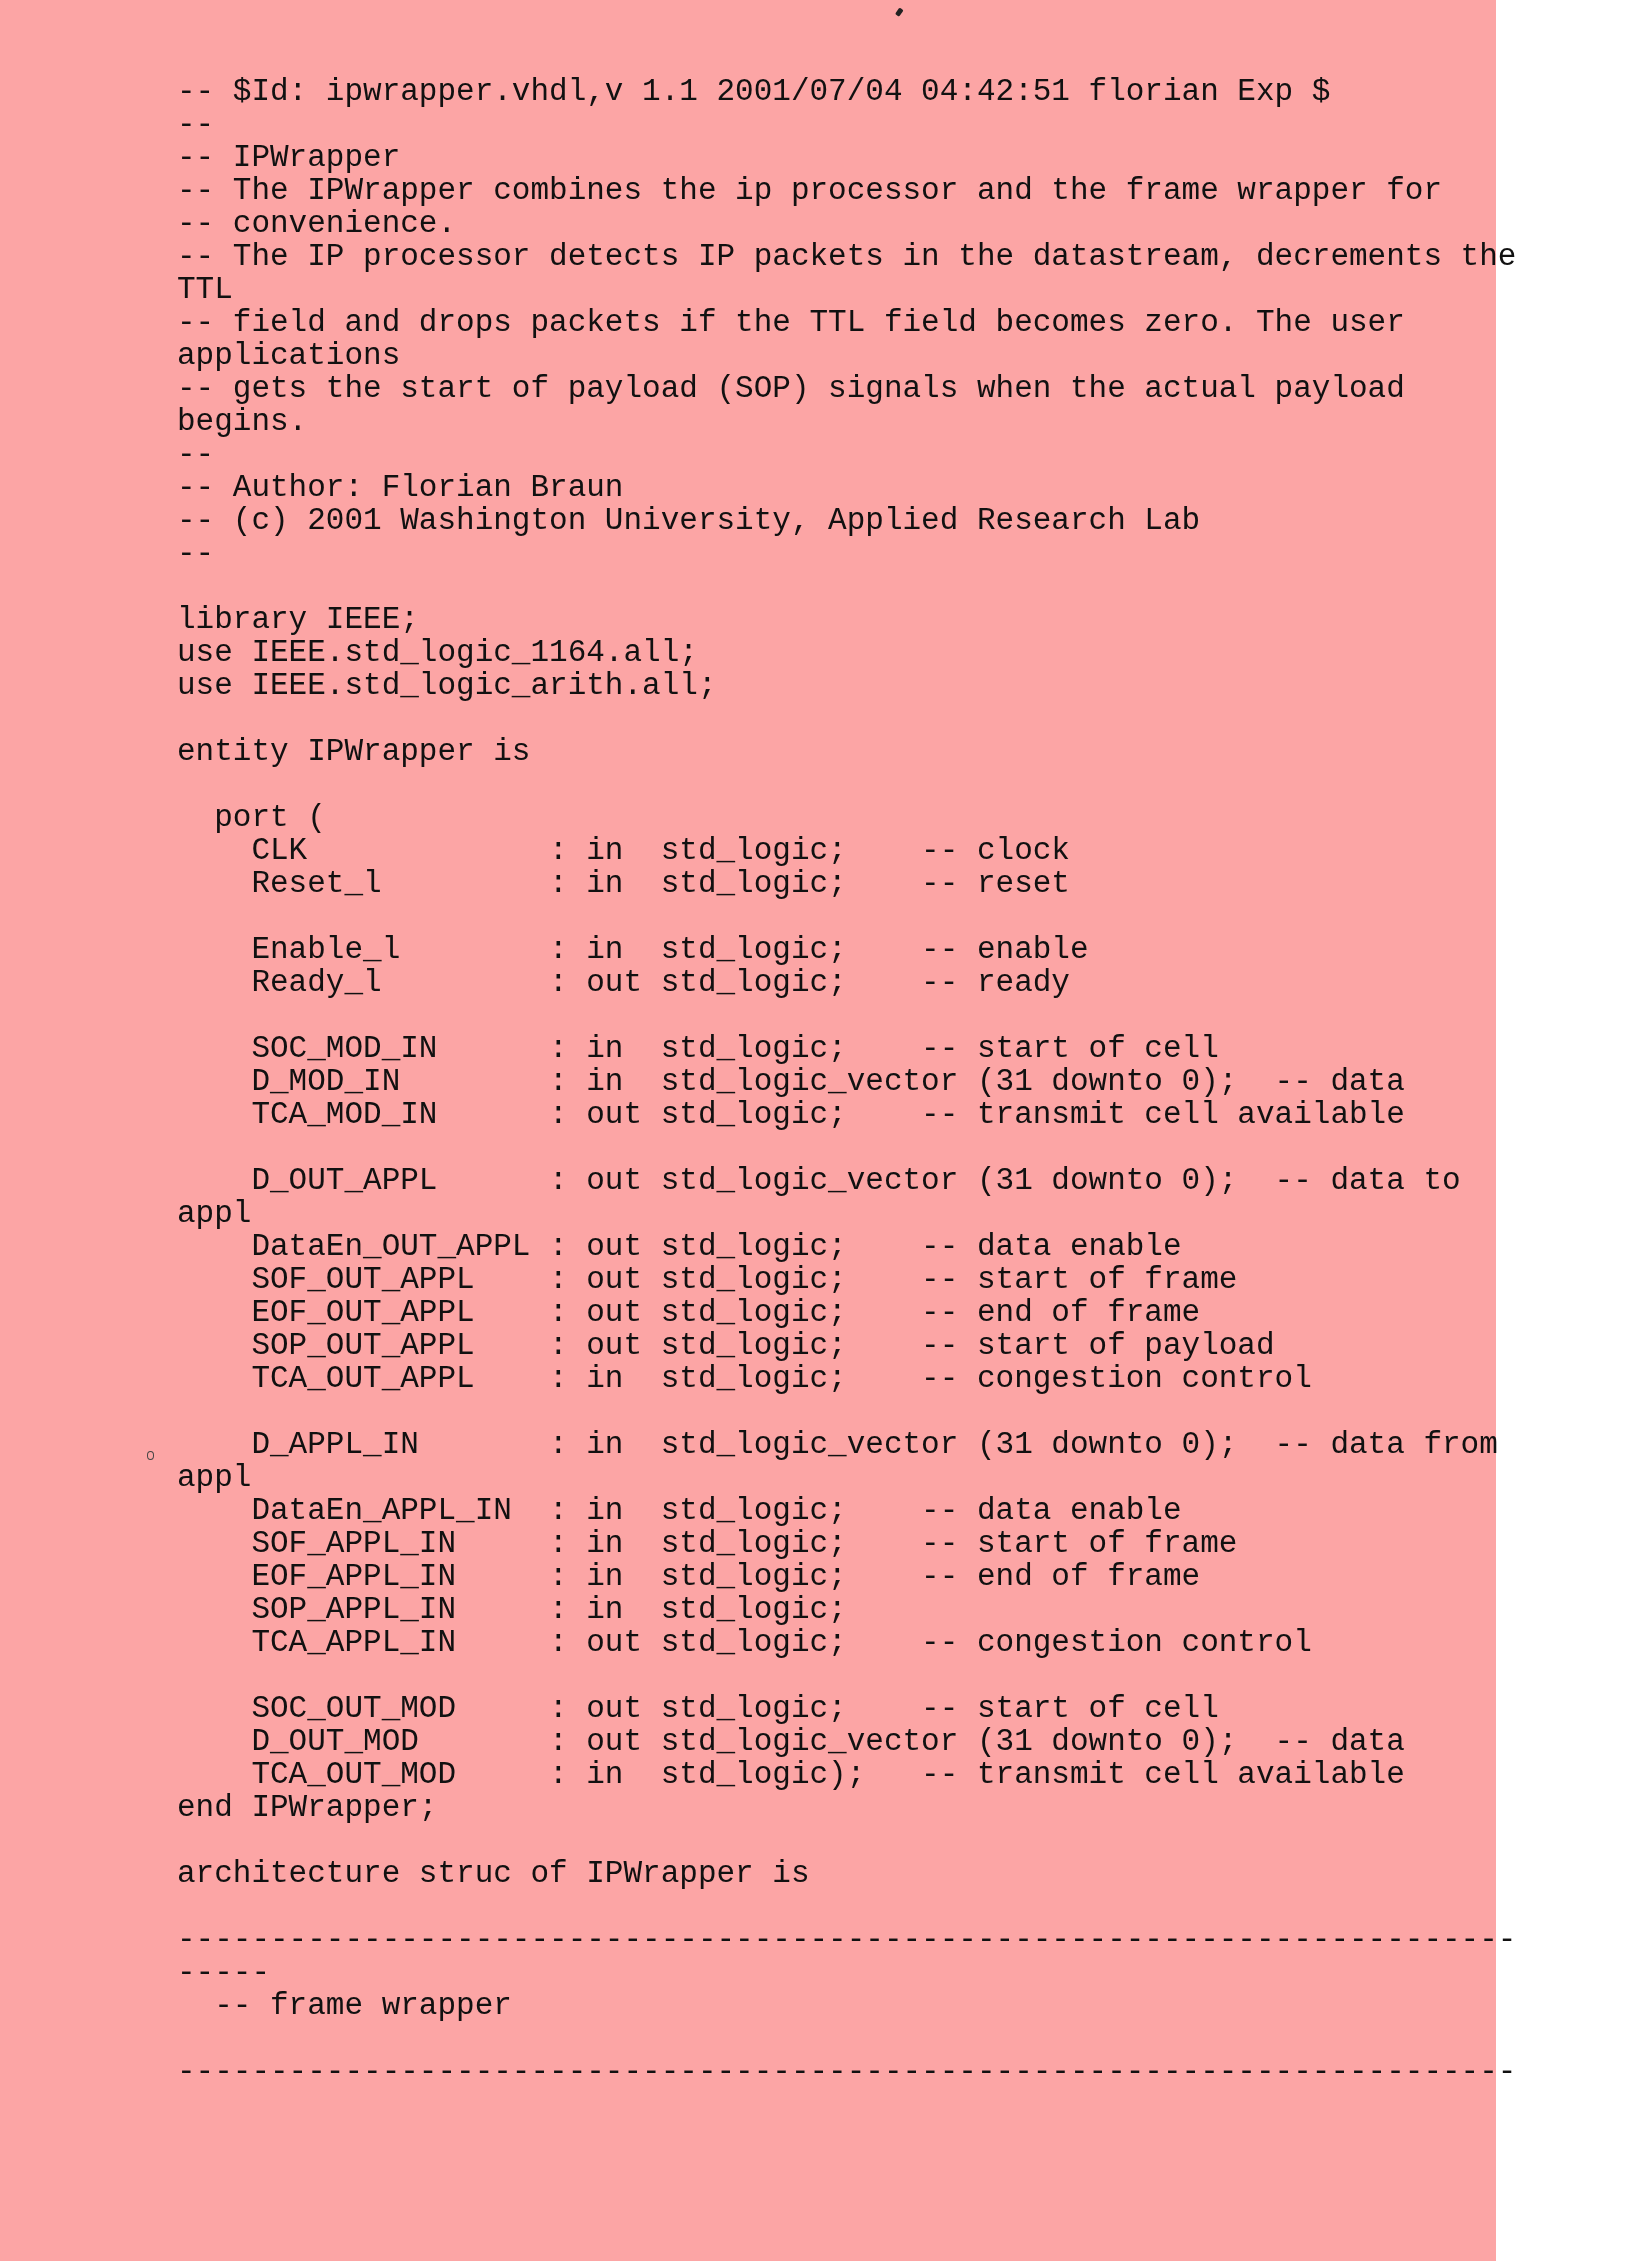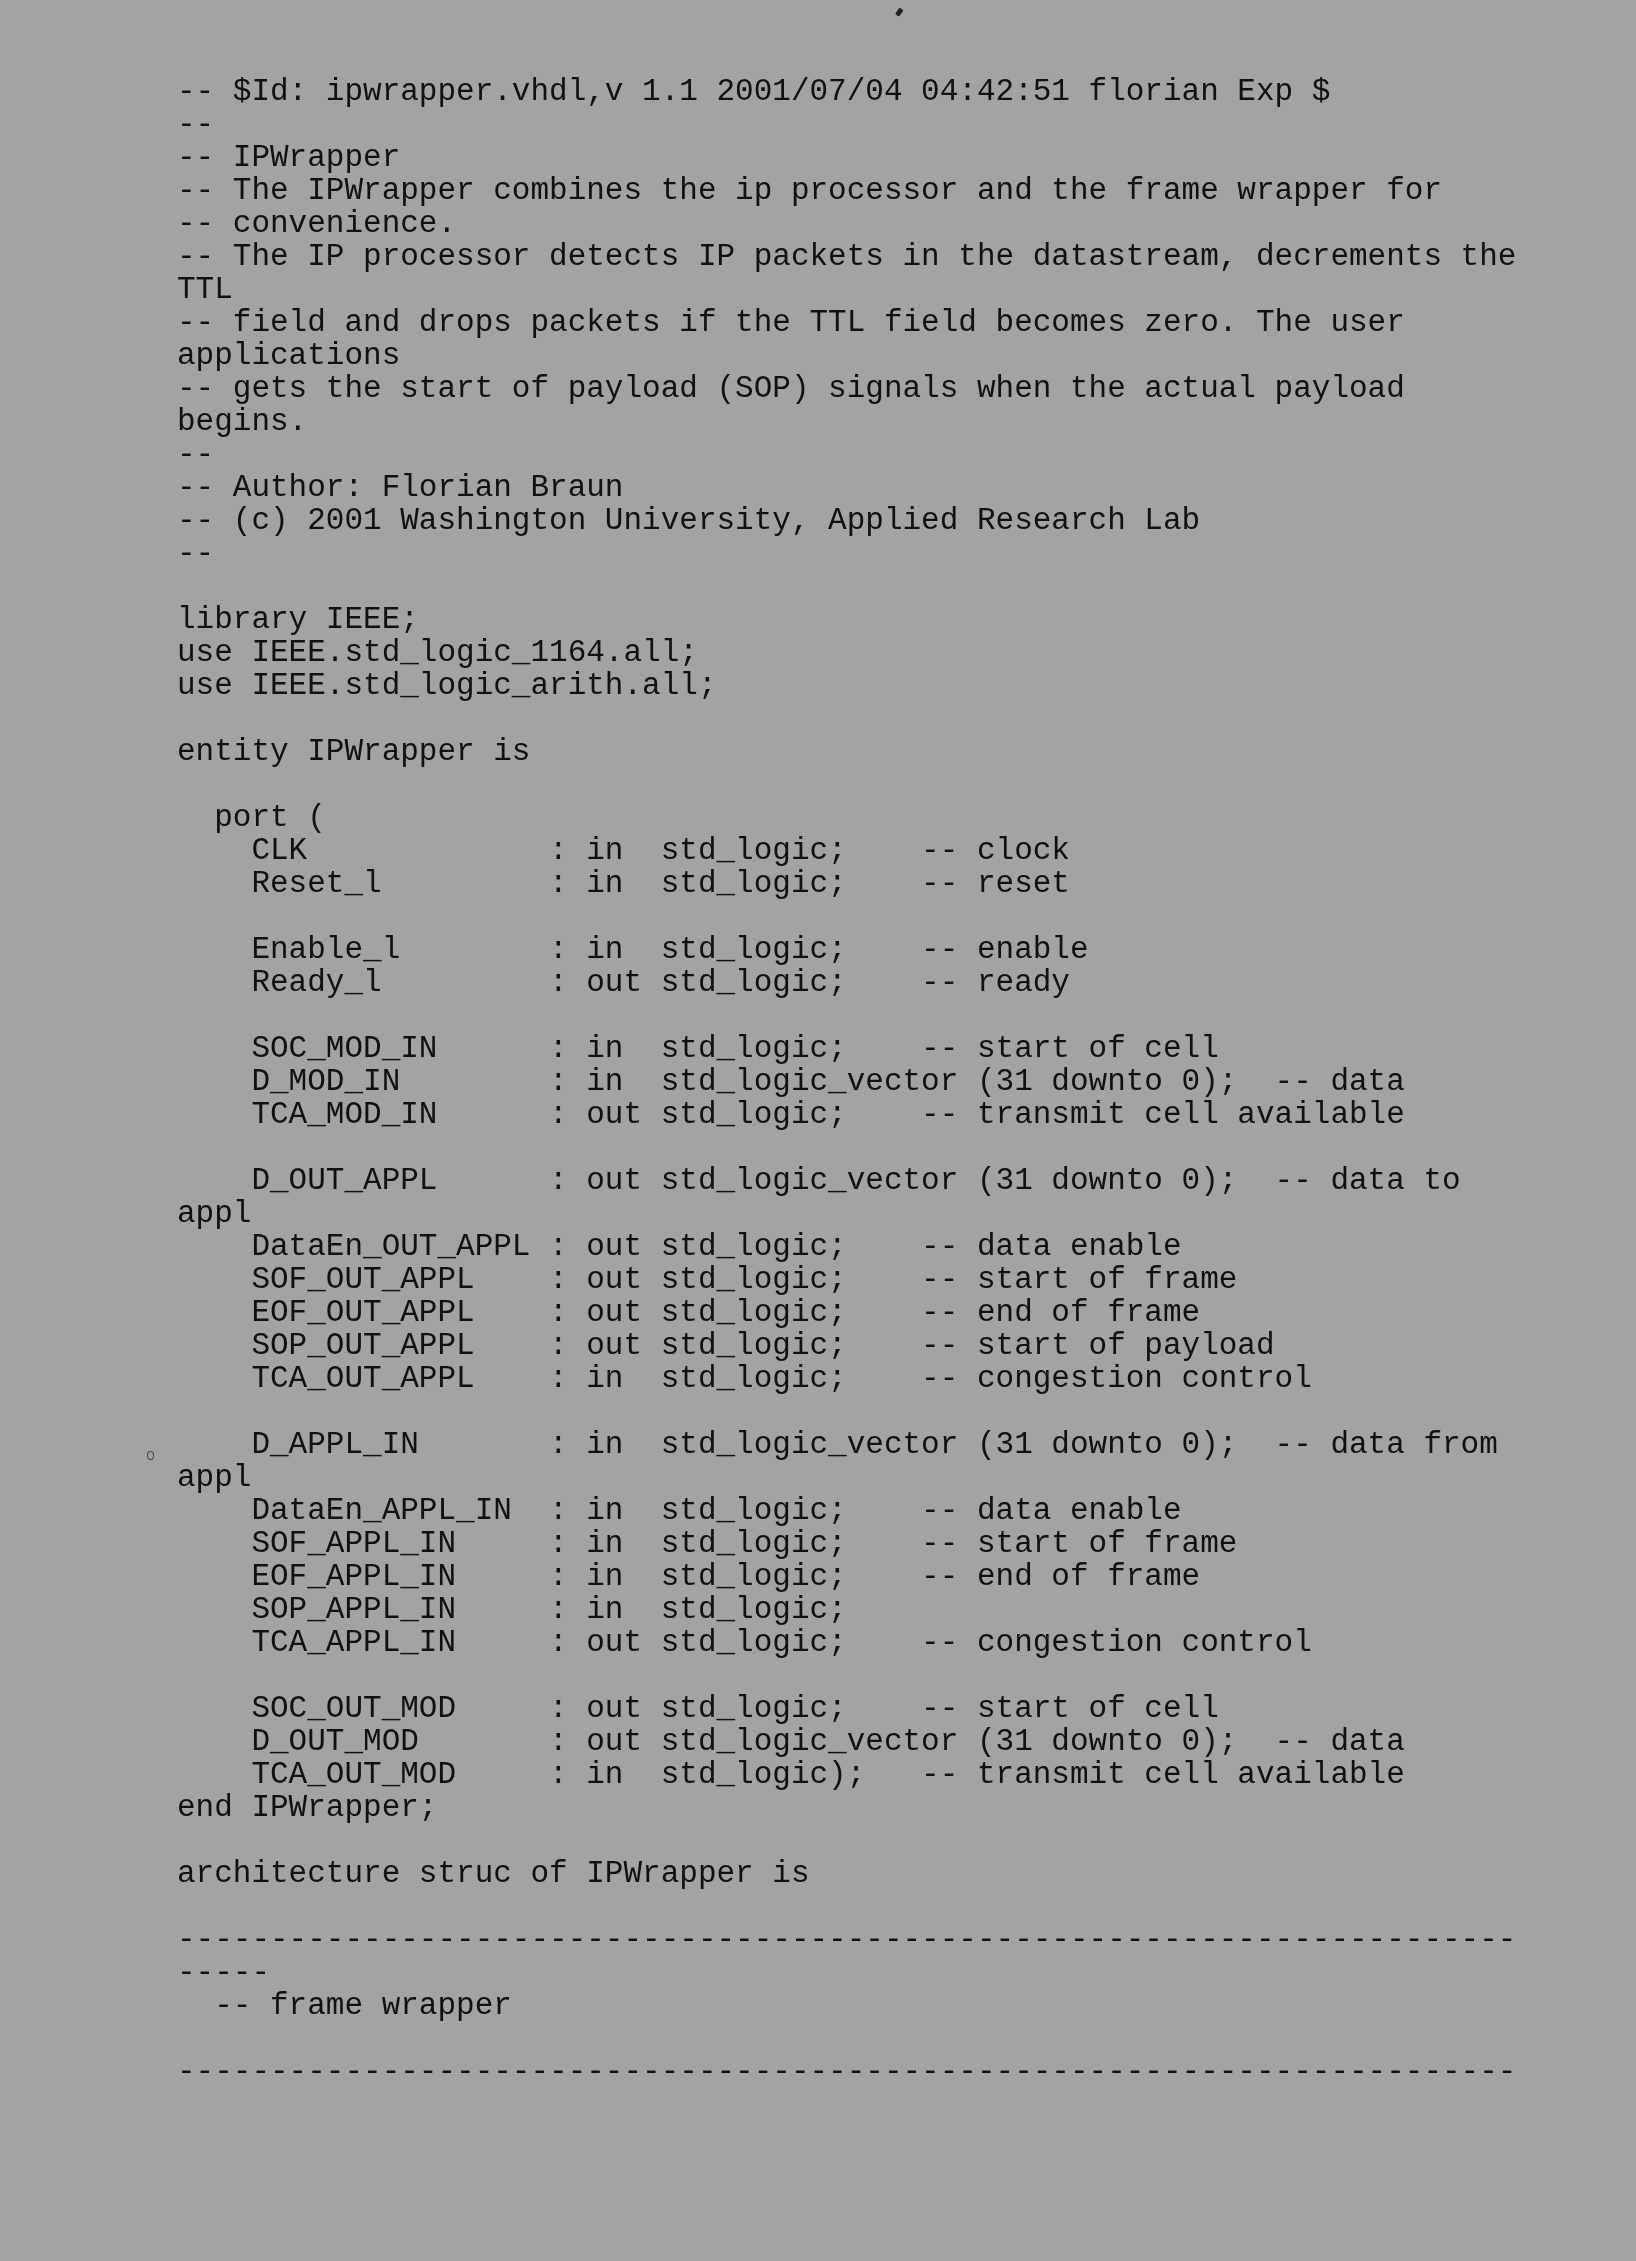--- a/index.html
+++ b/index.html
@@ -1,17 +1,17 @@
 <!DOCTYPE html>
 <html style="font-size:12px"><head>
 <meta charset="utf-8">
 <style>
   html, body { margin: 0; padding: 0; background: #ffffff; }
   body { width: 1636px; height: 2261px; position: relative; overflow: hidden; }
-  .page { position: absolute; left: 0; top: 0; width: 1636px; height: 2261px; background: #a3a3a3; }
+  .page { position: absolute; left: 0; top: 0; width: 1496px; height: 2261px; background: #fca5a5; }
   .code {
     position: absolute; left: 177px; top: 75px;
     margin: 0; padding: 0;
     font-family: "Liberation Mono", "DejaVu Sans Mono", monospace;
     font-size: 31px; line-height: 33px;
     color: #111111; white-space: pre;
   }
   .line { display: block; height: 33px; white-space: pre; }
   .speck { position: absolute; background: #222; border-radius: 1.5px; }
   .scan-mark-top { left: 897px; top: 7.5px; width: 4.5px; height: 7.5px; transform: rotate(35deg); }

